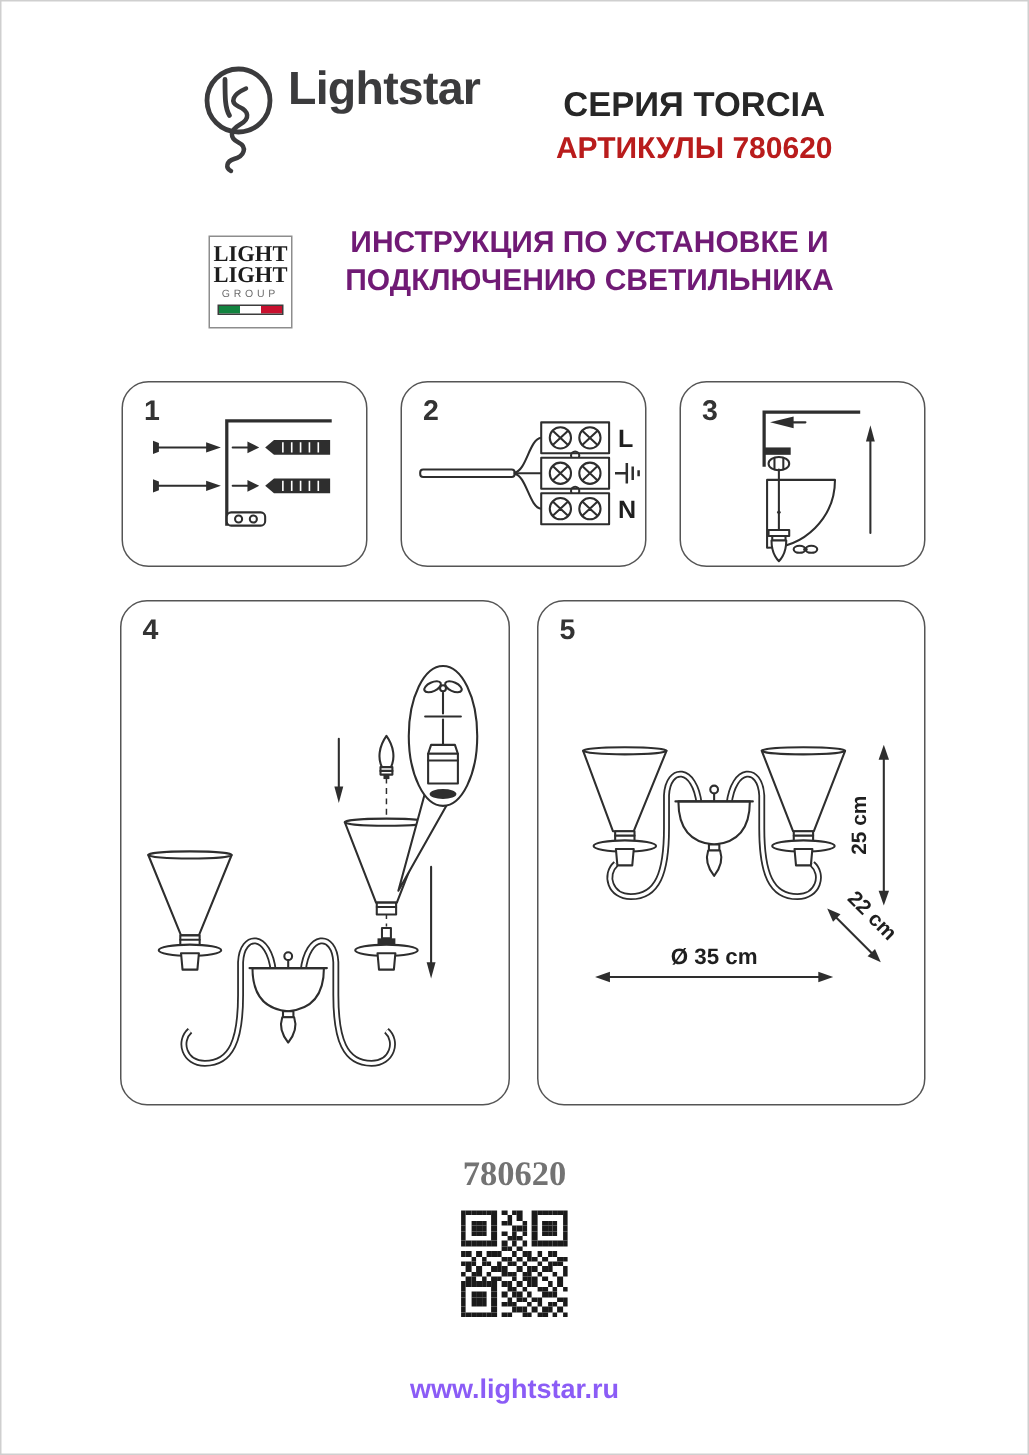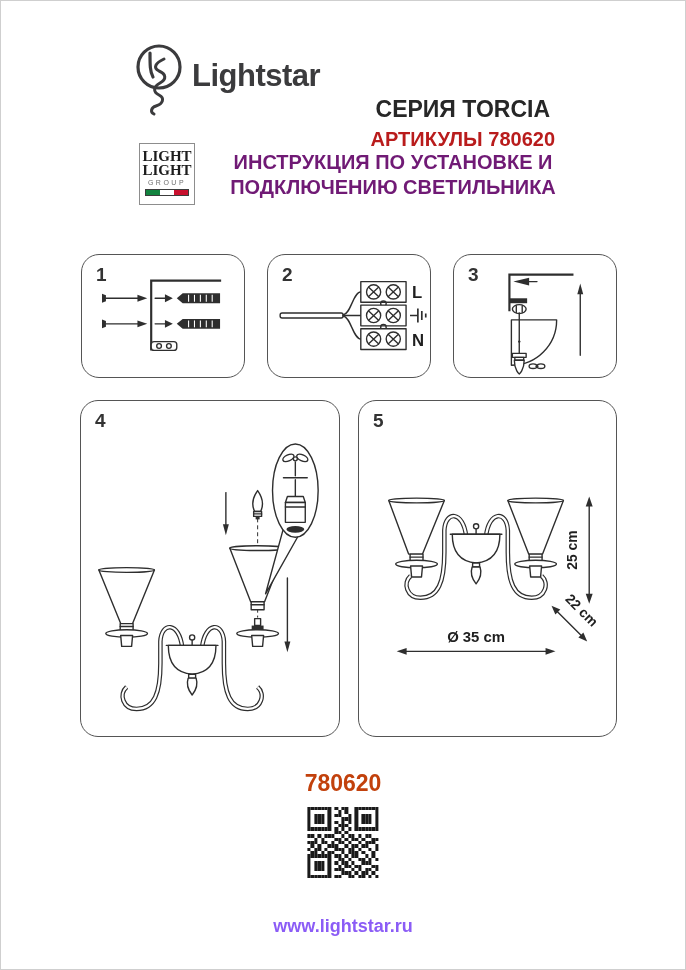--- a/index.html
+++ b/index.html
@@ -1,26 +1,26 @@
 <!DOCTYPE html>
 <html><head>
 <meta charset="utf-8">
 <style>
   html,body{margin:0;padding:0;background:#e9e9e9;}
   .page{position:relative;width:686px;height:970px;background:#ffffff;
         border:1px solid #cfcfcf;box-sizing:border-box;margin:0 auto;
         font-family:"Liberation Sans",sans-serif;color:#262626;overflow:hidden;}
   
   .logo-wrap{position:absolute;left:133px;top:40px;display:flex;align-items:flex-start;}
-  .logo-word{font-size:31px;font-weight:bold;color:#3b3b3d;letter-spacing:-0.5px;margin-left:8px;margin-top:17px;}
-  .hdr-right{position:absolute;right:130px;top:55px;text-align:center;line-height:1.2;margin-top:40px;}
+  .logo-word{font-size:31px;font-weight:bold;color:#3b3b3d;letter-spacing:-0.5px;margin-left:8px;}
+  .hdr-right{position:absolute;right:130px;top:55px;text-align:center;line-height:1.2;}
   .hdr-series{font-size:23px;font-weight:bold;color:#272727;}
   .hdr-articles{font-size:20px;font-weight:bold;color:#b91c1c;margin-top:3px;}
   
-  .lsg-box{position:absolute;left:138px;top:142px;width:56px;height:62px;border:1px solid #8d8d8d;
+  .lsg-box{position:absolute;left:138px;top:156px;width:56px;height:62px;border:1px solid #8d8d8d;
            background:#fff;text-align:center;box-sizing:border-box;padding-top:5px;}
   .lsg-l1,.lsg-l2{font-family:"Liberation Serif",serif;font-weight:bold;font-size:15px;line-height:14px;color:#1d1d1d;}
   .lsg-l3{font-size:7px;letter-spacing:2.5px;color:#6e6e6e;margin-top:2px;}
   .lsg-flag{height:5px;margin:3px 5px 0 5px;border:1px solid #3c3c3c;
             background:linear-gradient(to right,#12833f 0 33%,#ffffff 33% 67%,#c8102e 67% 100%);}
   .doc-title{position:absolute;left:225px;top:149px;width:334px;text-align:center;
              font-size:20px;font-weight:bold;line-height:25px;color:#701a75;}
   
   .panel{position:absolute;border:1.5px solid #555;border-radius:18px;background:#fff;box-sizing:border-box;}
   .p1{left:80px;top:253px;width:164px;height:124px;}
@@ -36,21 +36,21 @@
   .fw{fill:#ffffff;stroke:#2e2e2e;stroke-width:1.4;stroke-linejoin:round;}
   .dk{fill:#2e2e2e;stroke:none;}
   .wt{stroke:#ffffff;stroke-width:1.1;fill:none;}
   .tube-o{fill:none;stroke:#2e2e2e;stroke-width:4.6;}
   .tube-i{fill:none;stroke:#ffffff;stroke-width:2.2;}
   .dash{fill:none;stroke:#2e2e2e;stroke-width:1;stroke-dasharray:4 3;}
   .dim{font-family:"Liberation Sans",sans-serif;font-weight:bold;font-size:15px;fill:#1f1f1f;}
   .dims{font-family:"Liberation Sans",sans-serif;font-weight:bold;font-size:14px;fill:#1f1f1f;}
   .term{font-family:"Liberation Sans",sans-serif;font-weight:bold;font-size:17px;fill:#1f1f1f;}
   
-  .art-num{position:absolute;left:0;right:0;top:769px;text-align:center;font-size:23px;font-weight:bold;color:#c2410c;}
+  .art-num{position:absolute;left:0;right:0;top:769px;text-align:center;font-size:23px;font-weight:bold;color:#737373;font-family:Liberation Serif, serif;}
   .qr{position:absolute;left:50%;top:806px;transform:translateX(-50%);
       display:grid;grid-template-columns:repeat(21,3.4px);grid-auto-rows:3.4px;}
   .qr .on{background:#1a1a1a;}
   .site{position:absolute;left:0;right:0;top:915px;text-align:center;font-size:18px;font-weight:bold;color:#8b5cf6;}
 </style>
 </head>
 <body>
 
 <div class="page">
 

